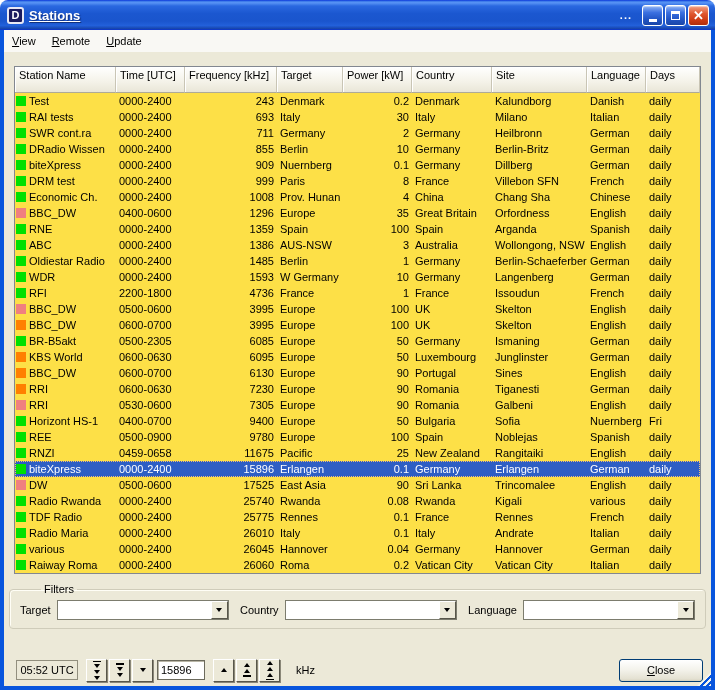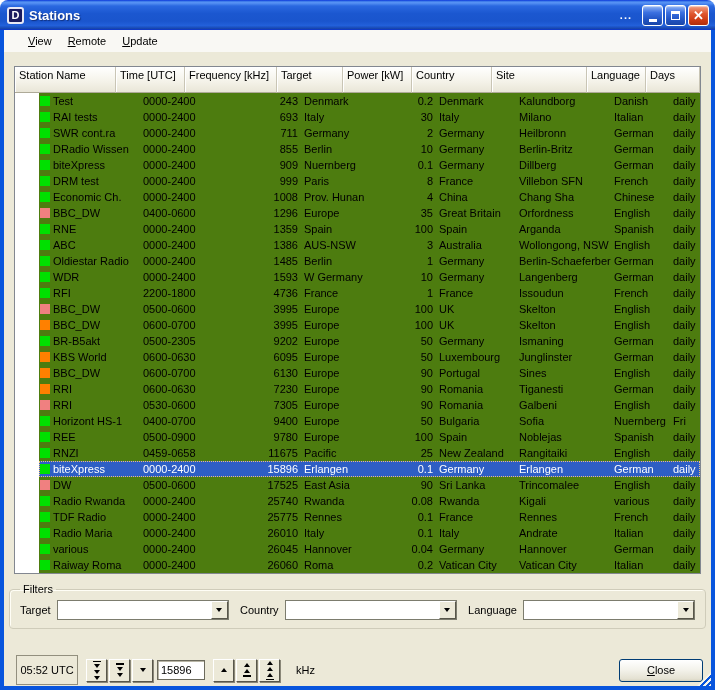--- a/index.html
+++ b/index.html
@@ -17,83 +17,83 @@
     height:30px; flex:0 0 30px;
     border-radius:8px 8px 0 0;
     background:linear-gradient(180deg,#0831d9 0%,#3a77e8 4%,#5a95f5 9%,#2a68e0 20%,#1b57d0 45%,#1a55cd 70%,#2260da 85%,#1644ab 96%,#0831d9 100%);
     display:flex; align-items:center; padding:0 6px 0 7px;
   }
   .app-icon {
     width:17px; height:17px; background:#1a1a5e; border:2px solid #e8e8f4;
     border-radius:3px; color:#fff; font-weight:bold; font-size:11px;
     display:flex; align-items:center; justify-content:center; margin-right:5px;
   }
-  .title { color:#fff; font-weight:bold; font-size:13px; text-shadow:1px 1px 1px #10307e; flex:0 0 auto; }
+  .title { color:#fff; font-weight:bold; font-size:13px; text-shadow:1px 1px 1px #10307e; flex:0 0 auto;text-decoration:underline; }
   .tspacer { flex:1; }
   .dots { color:#fff; font-weight:bold; margin-right:8px; letter-spacing:1px; }
   .tbtn {
     width:21px; height:21px; border-radius:3px; border:1px solid #fff;
     margin-left:2px; display:flex; align-items:center; justify-content:center;
     background:linear-gradient(180deg,#8fb3f5 0%,#3a6fe0 35%,#2154c4 70%,#1a46a8 100%);
     box-shadow:inset 0 1px 1px rgba(255,255,255,.5);
   }
   .tbtn.close { background:linear-gradient(180deg,#f3a183 0%,#e0572f 40%,#cc3a12 75%,#b02e0c 100%); }
   .glyph-min { width:8px; height:3px; background:#fff; align-self:flex-end; margin:0 0 3px 0; }
   .glyph-max { width:9px; height:9px; border:1px solid #fff; border-top:3px solid #fff; }
   .glyph-x { color:#fff; font-weight:bold; font-size:13px; line-height:13px; }
 
   
   .frame {
     flex:1; display:flex; flex-direction:column;
     border-left:4px solid #0855dd; border-right:4px solid #0855dd; border-bottom:4px solid #0855dd;
     background:#ece9d8; position:relative;
   }
-  .menubar { height:22px; background:#f9f8f4; display:flex; align-items:center; padding:0 16px; }
+  .menubar { height:22px; background:#f9f8f4; display:flex; align-items:center; padding:0 0; }
   .menu-item { padding:3px 8px; }
   .menu-item u { text-decoration:underline; }
 
   
   .listview { margin:14px 10px 0 10px; width:687px; background:#fff; border:1px solid #828790; }
   .lheader, .trow { display:grid; grid-template-columns:101px 69px 92px 66px 69px 80px 95px 59px 1fr; }
   .lheader { height:26px; }
   .hcell {
     background:linear-gradient(180deg,#ffffff 0%,#f4f2e8 60%,#e9e6d8 100%);
     border-right:1px solid #c9c5b5; border-bottom:1px solid #aeaa98;
     box-shadow:inset 1px 1px 0 #fff;
     padding:2px 0 0 4px; white-space:nowrap; overflow:hidden;
   }
-  .lbody { background:#4d7c0f;margin-left:24px; }
+  .lbody { background:#fde047; }
   .trow { height:16px; align-items:center; }
   .cell { white-space:nowrap; overflow:hidden; line-height:16px; }
   .c-name { display:flex; align-items:center; gap:3px; padding-left:1px; }
   .square { width:10px; height:10px; flex:0 0 10px; }
   .num { text-align:right; padding-right:3px; }
   .txt { padding-left:3px; }
   .trow.sel { background:#2e5ec4; color:#fff; outline:1px dotted #eec27a; outline-offset:-1px; }
 
   
   fieldset.filters {
     margin:9px 5px 0 5px; padding:2px 10px 8px 10px;
     border:1px solid #cfccba; border-radius:4px;
     box-shadow:inset 1px 1px 0 #fffef6;
   }
-  fieldset.filters legend { padding:0 3px; margin-left:0; }
+  fieldset.filters legend { padding:0 3px; margin-left:21px; }
   .filter-row { display:flex; align-items:center; justify-content:space-between; margin-top:3px; }
   .filter-group { display:flex; align-items:center; gap:6px; }
   .combo { display:flex; width:172px; height:20px; border:1px solid #7c7c6e; background:#fff; }
   .combo-field { flex:1; border:none; outline:none; padding:2px 3px; font:11px "Liberation Sans",sans-serif; min-width:0; background:#fff; }
   .combo-btn {
     width:17px; background:#ece9d8; display:flex; align-items:center; justify-content:center;
     border:1px solid; border-color:#fff #58564a #58564a #fff;
   }
   .arr-down { width:0; height:0; border-left:3.5px solid transparent; border-right:3.5px solid transparent; border-top:4px solid #000; }
 
   
   .bottombar { display:flex; align-items:center; margin:28px 8px 0 12px; height:26px; }
-  .clock { width:62px; height:30px; border:1px solid #928f7e; display:flex; align-items:center; justify-content:center; }
+  .clock { width:62px; height:20px; border:1px solid #928f7e; display:flex; align-items:center; justify-content:center; }
   .spin-group { display:flex; gap:2px; margin-left:8px; }
   .spinbtn {
     width:21px; height:23px; background:#ece9d8;
     border:1px solid; border-color:#fff #58564a #58564a #fff;
     box-shadow:1px 1px 0 #8a8778;
     display:flex; flex-direction:column; align-items:center; justify-content:center;
   }
   .tri { width:0; height:0; margin:1px 0; }
   .tri.down { border-left:3.5px solid transparent; border-right:3.5px solid transparent; border-top:4px solid #000; }
   .tri.up   { border-left:3.5px solid transparent; border-right:3.5px solid transparent; border-bottom:4px solid #000; }
@@ -373,21 +373,21 @@
             <div class="cell txt">Skelton</div>
             <div class="cell txt">English</div>
             <div class="cell txt">daily</div>
           </div>
           <div class="trow">
             <div class="cell c-name">
               <span class="square" style="background: rgb(0, 224, 0);"></span>
               <span>BR-B5akt</span>
             </div>
             <div class="cell txt">0500-2305</div>
-            <div class="cell num">9202</div>
+            <div class="cell num">6085</div>
             <div class="cell txt">Europe</div>
             <div class="cell num">50</div>
             <div class="cell txt">Germany</div>
             <div class="cell txt">Ismaning</div>
             <div class="cell txt">German</div>
             <div class="cell txt">daily</div>
           </div>
           <div class="trow">
             <div class="cell c-name">
               <span class="square" style="background: rgb(255, 128, 0);"></span>

